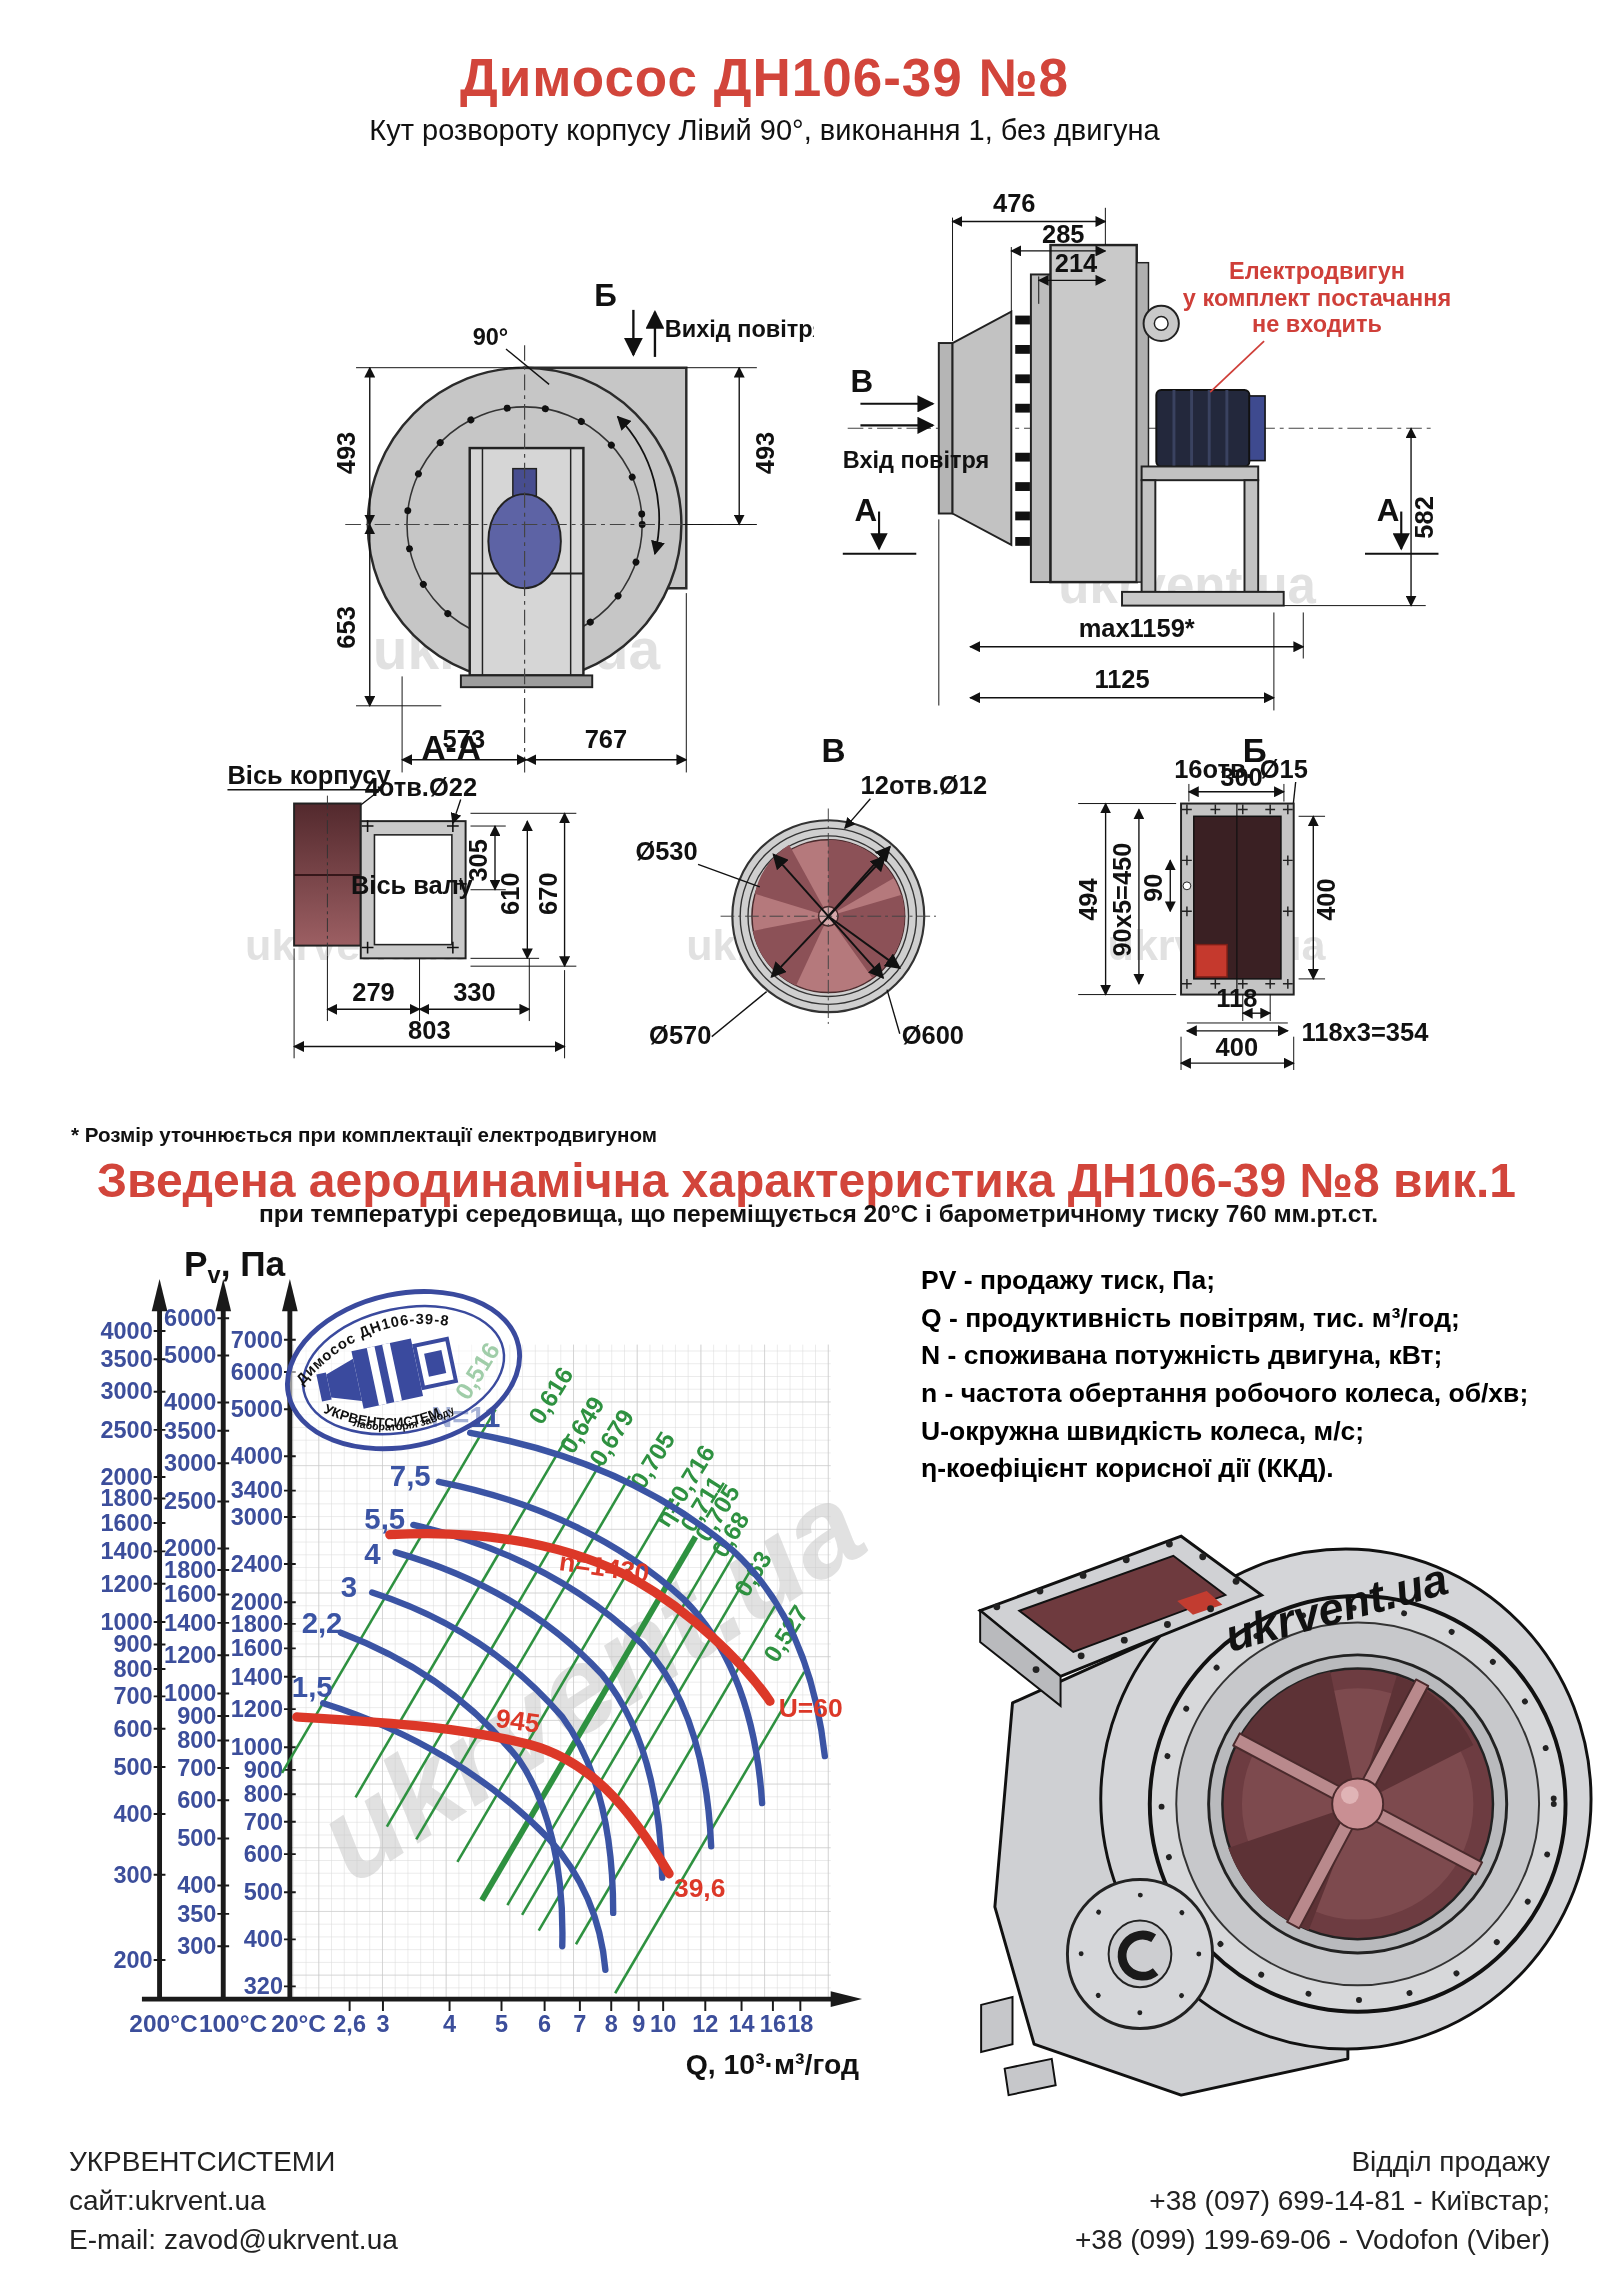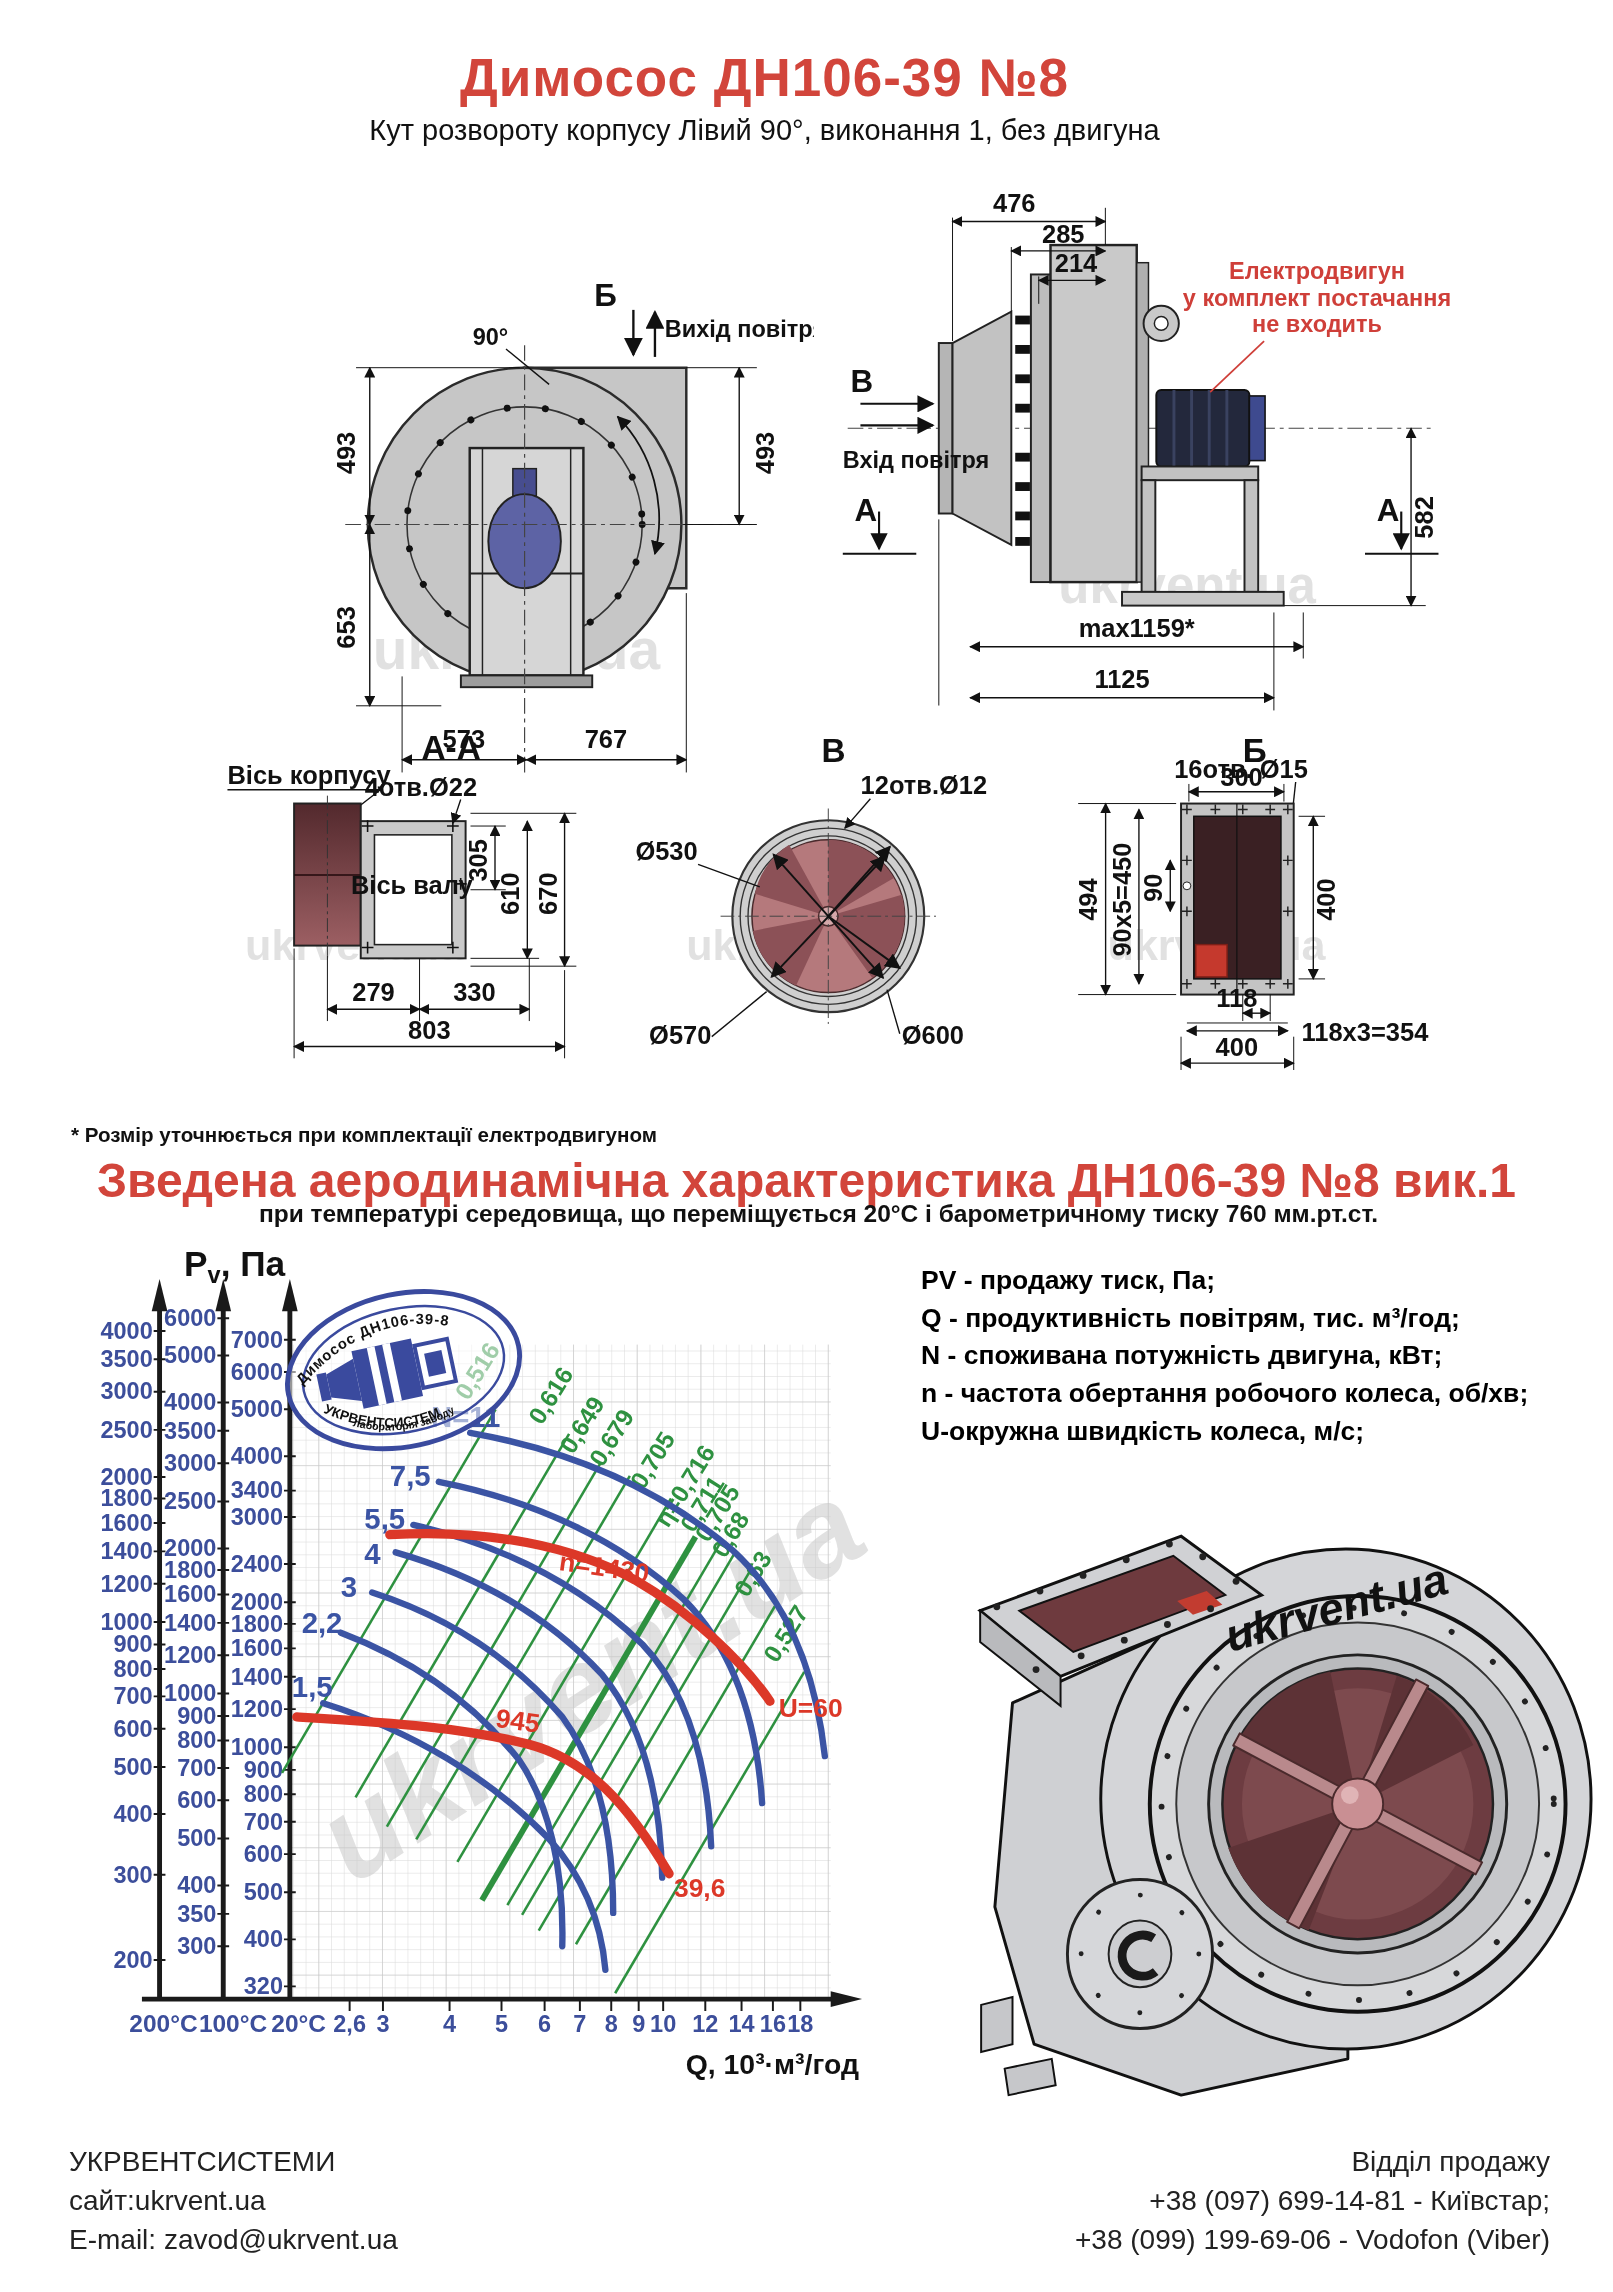--- a/index.html
+++ b/index.html
@@ -547,20 +547,21 @@
       </text>
     </g>
   </svg>
 
   <div class="abs legend-block">
     <div>PV - продажу тиск, Па;</div>
     <div>Q - продуктивність повітрям, тис. м³/год;</div>
     <div>N - споживана потужність двигуна, кВт;</div>
     <div>n - частота обертання робочого колеса, об/хв;</div>
     <div>U-окружна швидкість колеса, м/с;</div>
+    <div>η-коефіцієнт корисної дії (ККД).</div>
   </div>
 
   <svg class="abs" style="left:887px;top:1495px" width="706" height="608" viewBox="0 0 720 620">
     <g stroke-linejoin="round">
       <polygon points="128,212 470,58 470,575 300,612 150,560 110,420" fill="#cfd0d3" stroke="#111" stroke-width="3"></polygon>
       <ellipse cx="468" cy="310" rx="250" ry="255" fill="#d4d5d8" stroke="#111" stroke-width="3"></ellipse>
       <circle cx="480" cy="315" r="212" fill="#d7d8da" stroke="#111" stroke-width="4"></circle>
       <circle cx="480" cy="315" r="200" fill="none" stroke="#222" stroke-width="6" stroke-linecap="round" stroke-dasharray="0.1 52"></circle>
       <circle cx="480" cy="315" r="185" fill="#c7c8cb" stroke="#333" stroke-width="2"></circle>
       <circle cx="480" cy="315" r="152" fill="#b9babd" stroke="#222" stroke-width="3"></circle>

